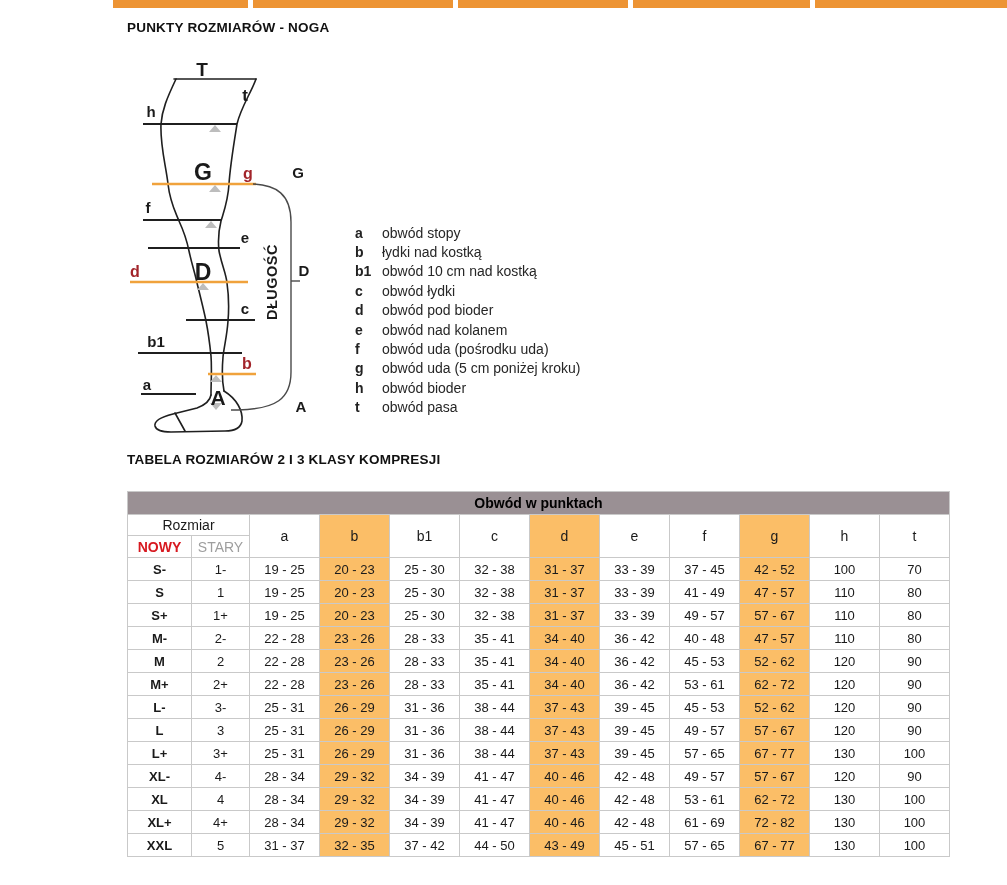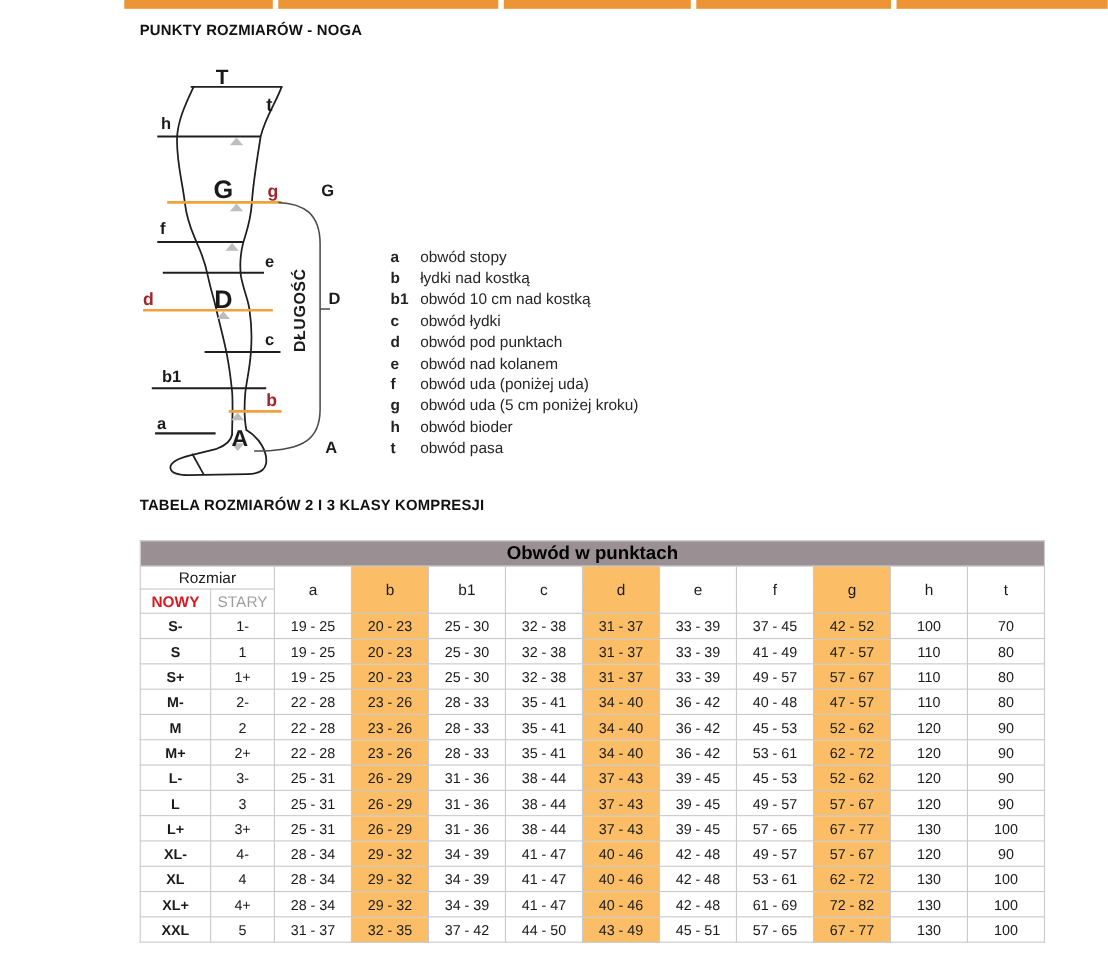--- a/index.html
+++ b/index.html
@@ -29,21 +29,21 @@
   #diagram{position:absolute;left:103px;top:50px;}
   
   .legend{position:absolute;left:355px;top:223px;}
   .legend-row{display:flex;height:19.4px;align-items:center;font-size:14px;}
   .legend-key{width:27px;font-weight:bold;color:#222;}
   .legend-text{color:#262626;}
   
   .table-wrap{position:absolute;left:127px;top:491px;}
   table{border-collapse:collapse;table-layout:fixed;font-size:13px;}
   th,td{border:1px solid var(--border);text-align:center;vertical-align:middle;background:#fff;}
-  .t-title{background:var(--head-gray);font-weight:bold;font-size:17px;height:23px;color:#000;}
+  .t-title{background:var(--head-gray);font-weight:bold;font-size:14px;height:23px;color:#000;}
   .t-rozmiar{height:21px;font-weight:normal;font-size:14px;}
   .t-point{font-weight:normal;font-size:14px;}
   .t-nowy{height:22px;color:var(--red);font-weight:bold;font-size:14px;}
   .t-stary{color:#9E9E9E;font-weight:normal;font-size:14px;margin-left:46px;}
   tbody th{font-weight:bold;height:23px;font-size:13px;}
   tbody td{font-weight:normal;color:#1a1a1a;}
   .hl{background:var(--cell-orange);}
 </style>
 </head>
 <body>
@@ -131,29 +131,29 @@
     <div class="legend-row">
       <span class="legend-key">b1</span>
       <span class="legend-text">obwód 10 cm nad kostką</span>
     </div>
     <div class="legend-row">
       <span class="legend-key">c</span>
       <span class="legend-text">obwód łydki</span>
     </div>
     <div class="legend-row">
       <span class="legend-key">d</span>
-      <span class="legend-text">obwód pod punktach</span>
+      <span class="legend-text">obwód pod bioder</span>
     </div>
     <div class="legend-row">
       <span class="legend-key">e</span>
       <span class="legend-text">obwód nad kolanem</span>
     </div>
     <div class="legend-row">
       <span class="legend-key">f</span>
-      <span class="legend-text">obwód uda (poniżej uda)</span>
+      <span class="legend-text">obwód uda (pośrodku uda)</span>
     </div>
     <div class="legend-row">
       <span class="legend-key">g</span>
       <span class="legend-text">obwód uda (5 cm poniżej kroku)</span>
     </div>
     <div class="legend-row">
       <span class="legend-key">h</span>
       <span class="legend-text">obwód bioder</span>
     </div>
     <div class="legend-row">

